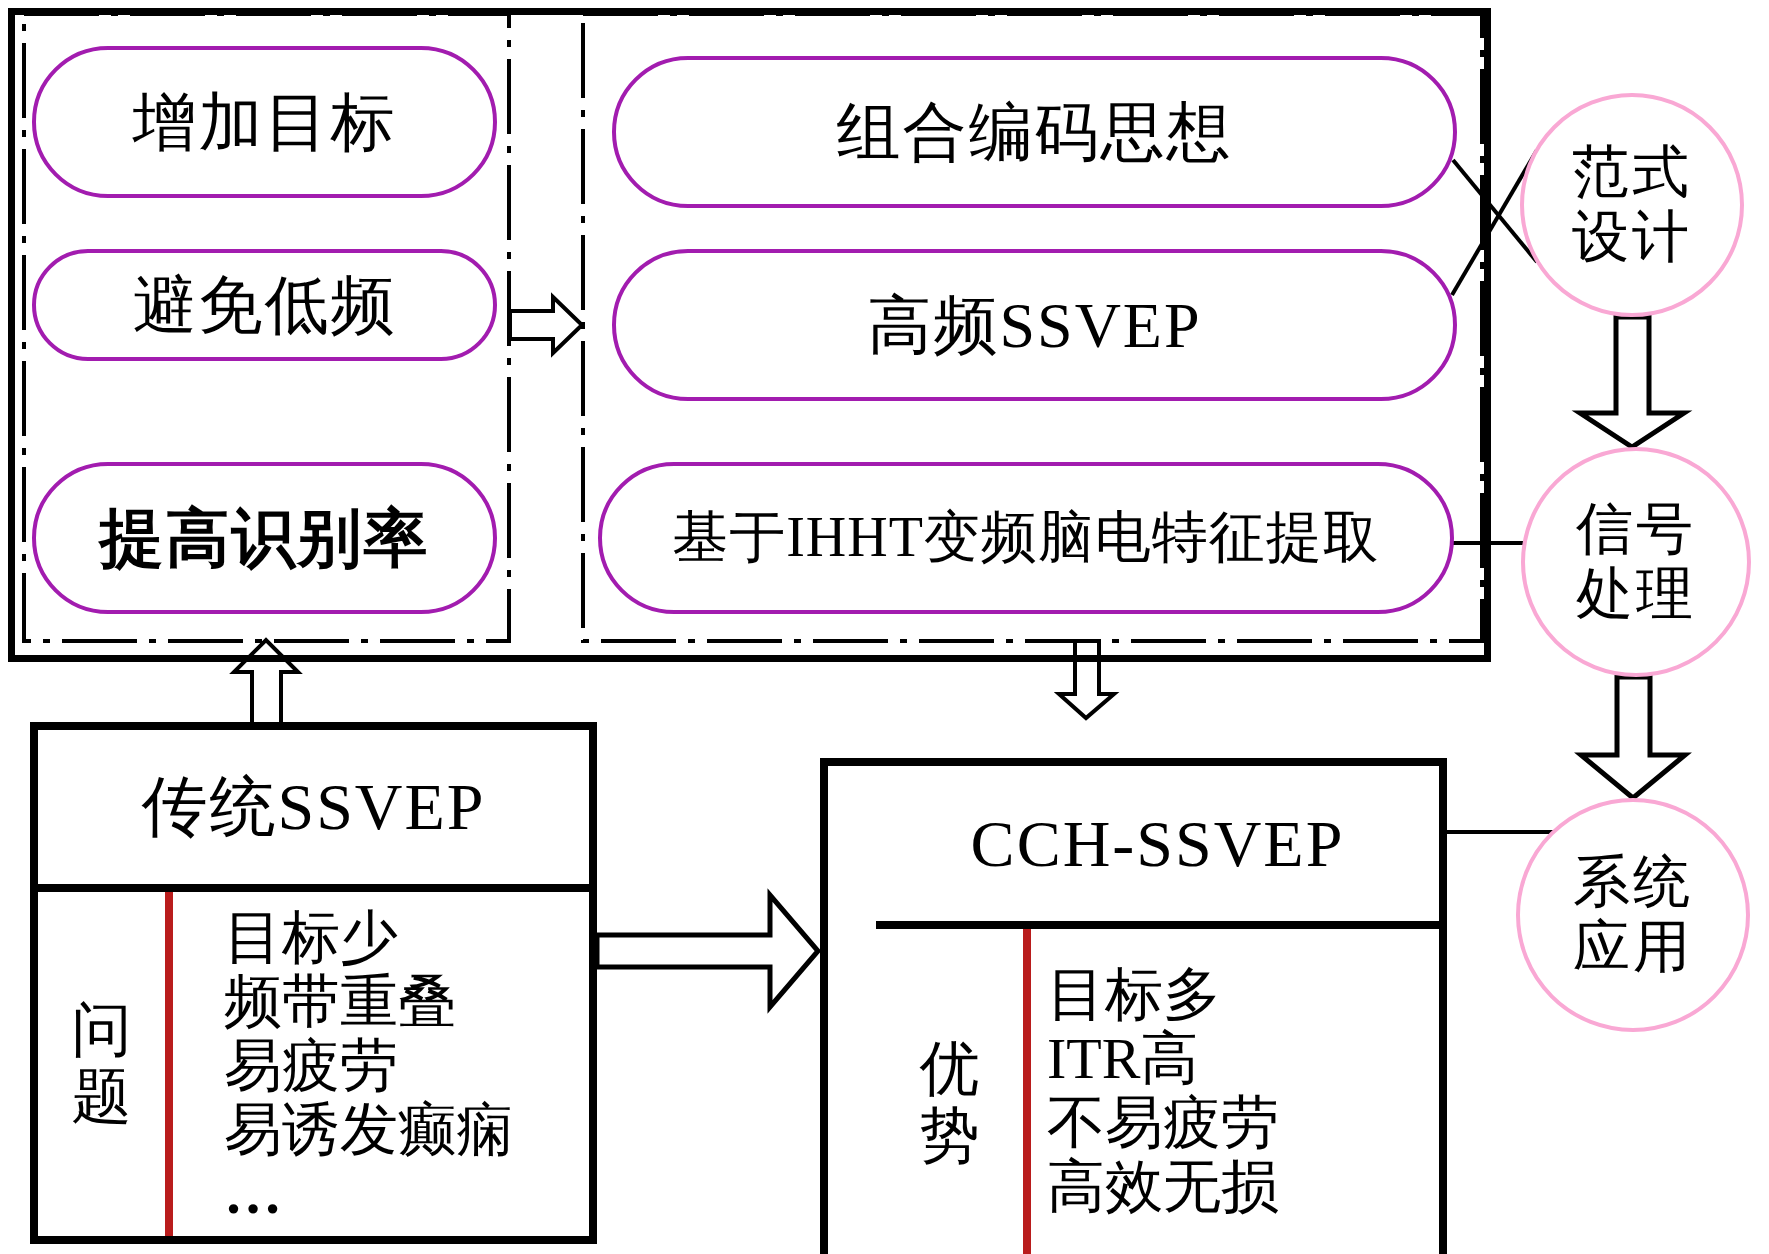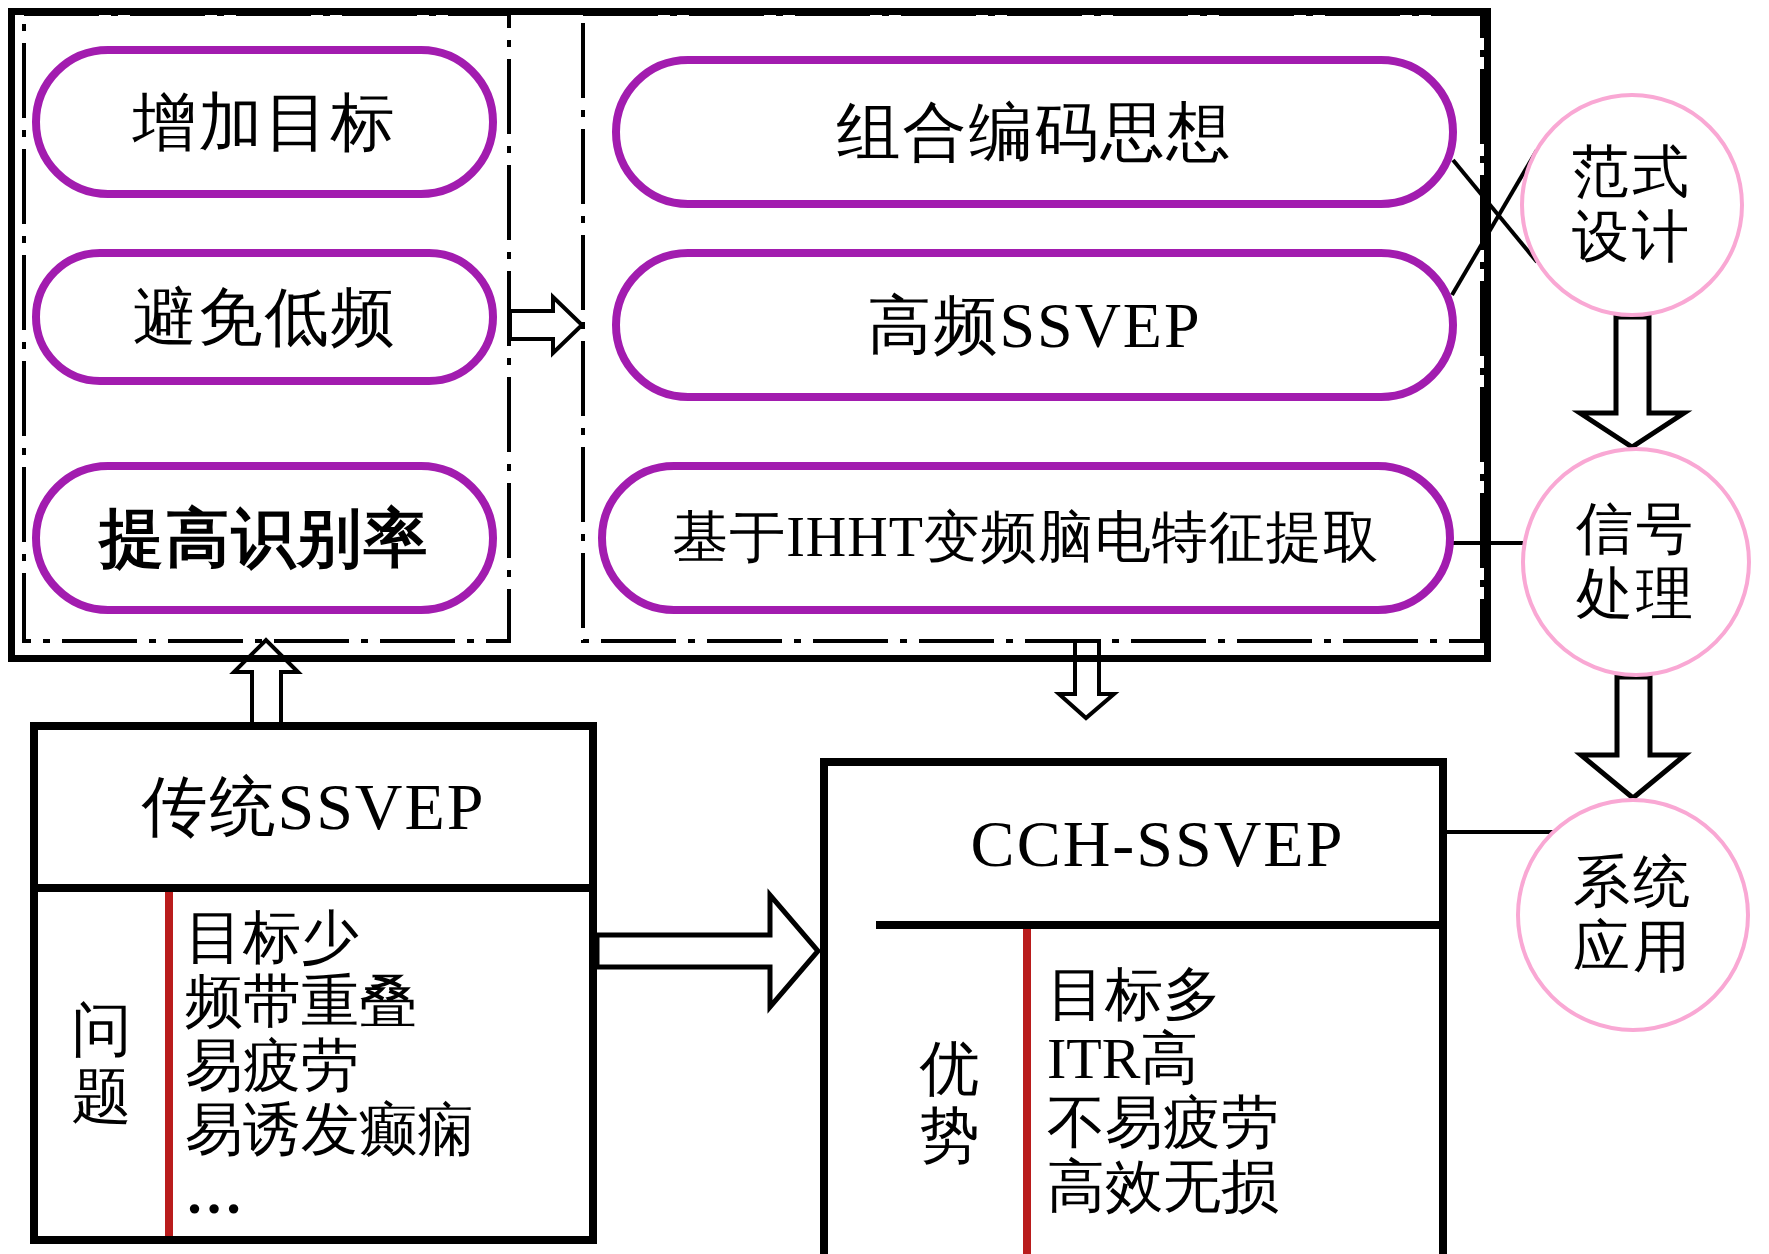--- a/index.html
+++ b/index.html
@@ -7,26 +7,26 @@
     position:relative;width:1769px;height:1254px;background:#fff;overflow:hidden;
     font-family:"Liberation Serif","DejaVu Serif",serif;color:#000;
   }
   .stage svg{position:absolute;left:0;top:0;z-index:1;}
   .layer{position:absolute;left:0;top:0;width:100%;height:100%;z-index:2;}
   .outer-box{
     position:absolute;left:8px;top:8px;width:1483px;height:654px;
     border:7px solid #000;box-sizing:border-box;background:transparent;
   }
   .pill{
-    position:absolute;border:8px solid #a21caf;border-radius:999px;background:#fff;
+    position:absolute;border:4px solid #a21caf;border-radius:999px;background:#fff;
     box-sizing:border-box;display:flex;align-items:center;justify-content:center;
     font-size:64px;letter-spacing:2px;white-space:nowrap;
   }
   .pill.p1{left:32px;top:46px;width:465px;height:152px;}
-  .pill.p2{left:32px;top:249px;width:465px;height:136px;}
+  .pill.p2{left:32px;top:249px;width:465px;height:112px;}
   .pill.p3{left:32px;top:462px;width:465px;height:152px;font-weight:bold;}
   .pill.p4{left:612px;top:56px;width:845px;height:152px;}
   .pill.p5{left:612px;top:249px;width:845px;height:152px;}
   .pill.p6{left:598px;top:462px;width:856px;height:152px;font-size:56px;letter-spacing:1px;}
   .circle{
     position:absolute;border:4px solid #f9a8d4;border-radius:50%;background:#fff;
     box-sizing:border-box;display:flex;flex-direction:column;align-items:center;justify-content:center;
     font-size:57px;line-height:1.14;letter-spacing:3px;text-align:center;
   }
   .circle.c1{left:1520px;top:93px;width:224px;height:224px;}
@@ -45,21 +45,21 @@
   .tbox.trad .hd{height:154px;}
   .tbox.cch .hd{height:155px;}
   .tbox .bd{display:flex;flex:1 1 auto;min-height:0;}
   .tbox .rowlab{
     border-right:8px solid #b91c1c;display:flex;align-items:center;justify-content:center;flex:0 0 auto;
   }
   .tbox.trad .rowlab{width:127px;}
   .tbox.cch .rowlab{width:147px;}
   .vert{width:1.1em;font-size:60px;line-height:1.12;word-break:break-all;text-align:center;}
   .items{flex:1 1 auto;display:flex;flex-direction:column;}
-  .tbox.trad .items{padding:14px 0 18px 12px;}
+  .tbox.trad .items{padding:14px 0 18px 12px;margin-left:39px;}
   .tbox.cch .items{padding:34px 0 0 16px;}
   .items .it{font-size:58px;line-height:64px;white-space:nowrap;}
   .items .it.dots{font-weight:bold;letter-spacing:4px;}
 </style>
 </head>
 <body>
 
 <div class="stage">
 
   <svg width="1769" height="1254" viewBox="0 0 1769 1254">

